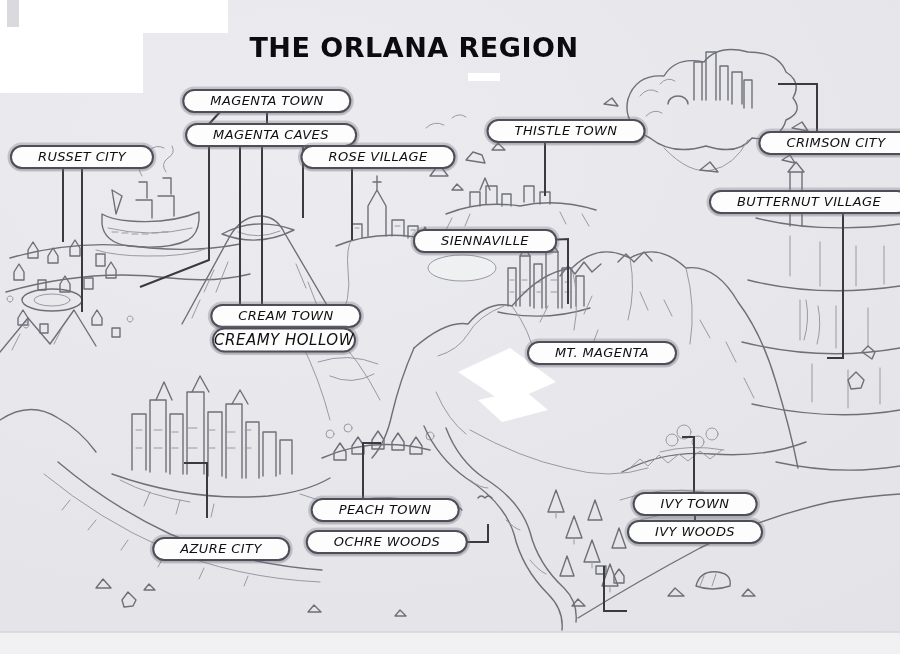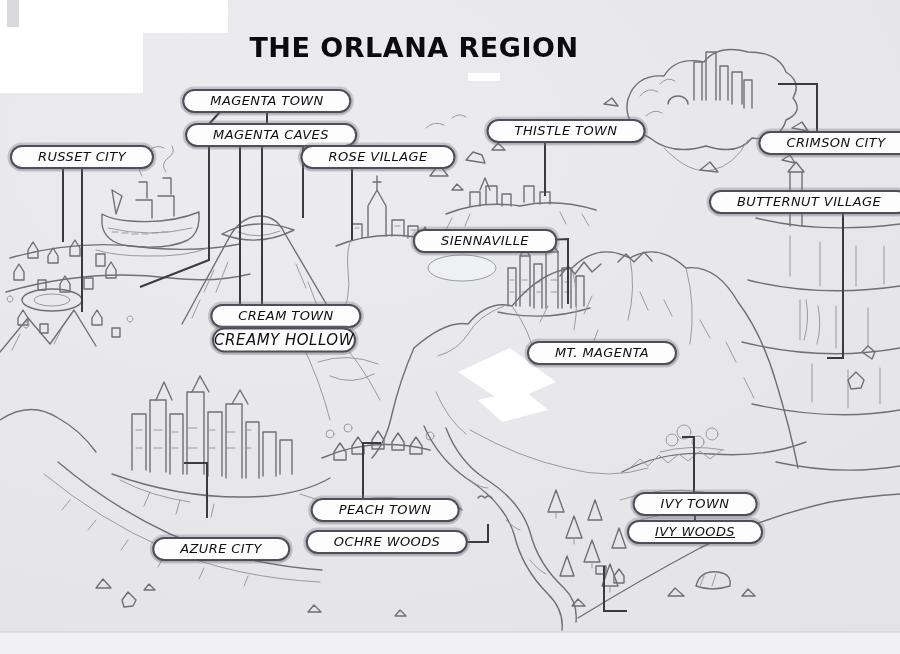--- a/index.html
+++ b/index.html
@@ -228,16 +228,16 @@
       <div class="pill" style="left: 836px; top: 143px;">CRIMSON CITY</div>
       <div class="pill" style="left: 809px; top: 202px;">BUTTERNUT VILLAGE</div>
       <div class="pill" style="left: 485px; top: 241px; border-radius: 11px;">SIENNAVILLE</div>
       <div class="pill" style="left: 286px; top: 316px;">CREAM TOWN</div>
       <div class="pill small" style="left: 284px; top: 340px;">CREAMY HOLLOW</div>
       <div class="pill" style="left: 602px; top: 353px;">MT. MAGENTA</div>
       <div class="pill" style="left: 221px; top: 529px; margin-top: 20px;">AZURE CITY</div>
       <div class="pill" style="left: 385px; top: 510px;">PEACH TOWN</div>
       <div class="pill" style="left: 387px; top: 542px;">OCHRE WOODS</div>
       <div class="pill" style="left: 695px; top: 504px;">IVY TOWN</div>
-      <div class="pill" style="left: 695px; top: 532px; text-decoration: underline;">IVY WOODS</div>
+      <div class="pill" style="left: 695px; top: 532px;">IVY WOODS</div>
     </div>
 
 </div>
 
 </body></html>

